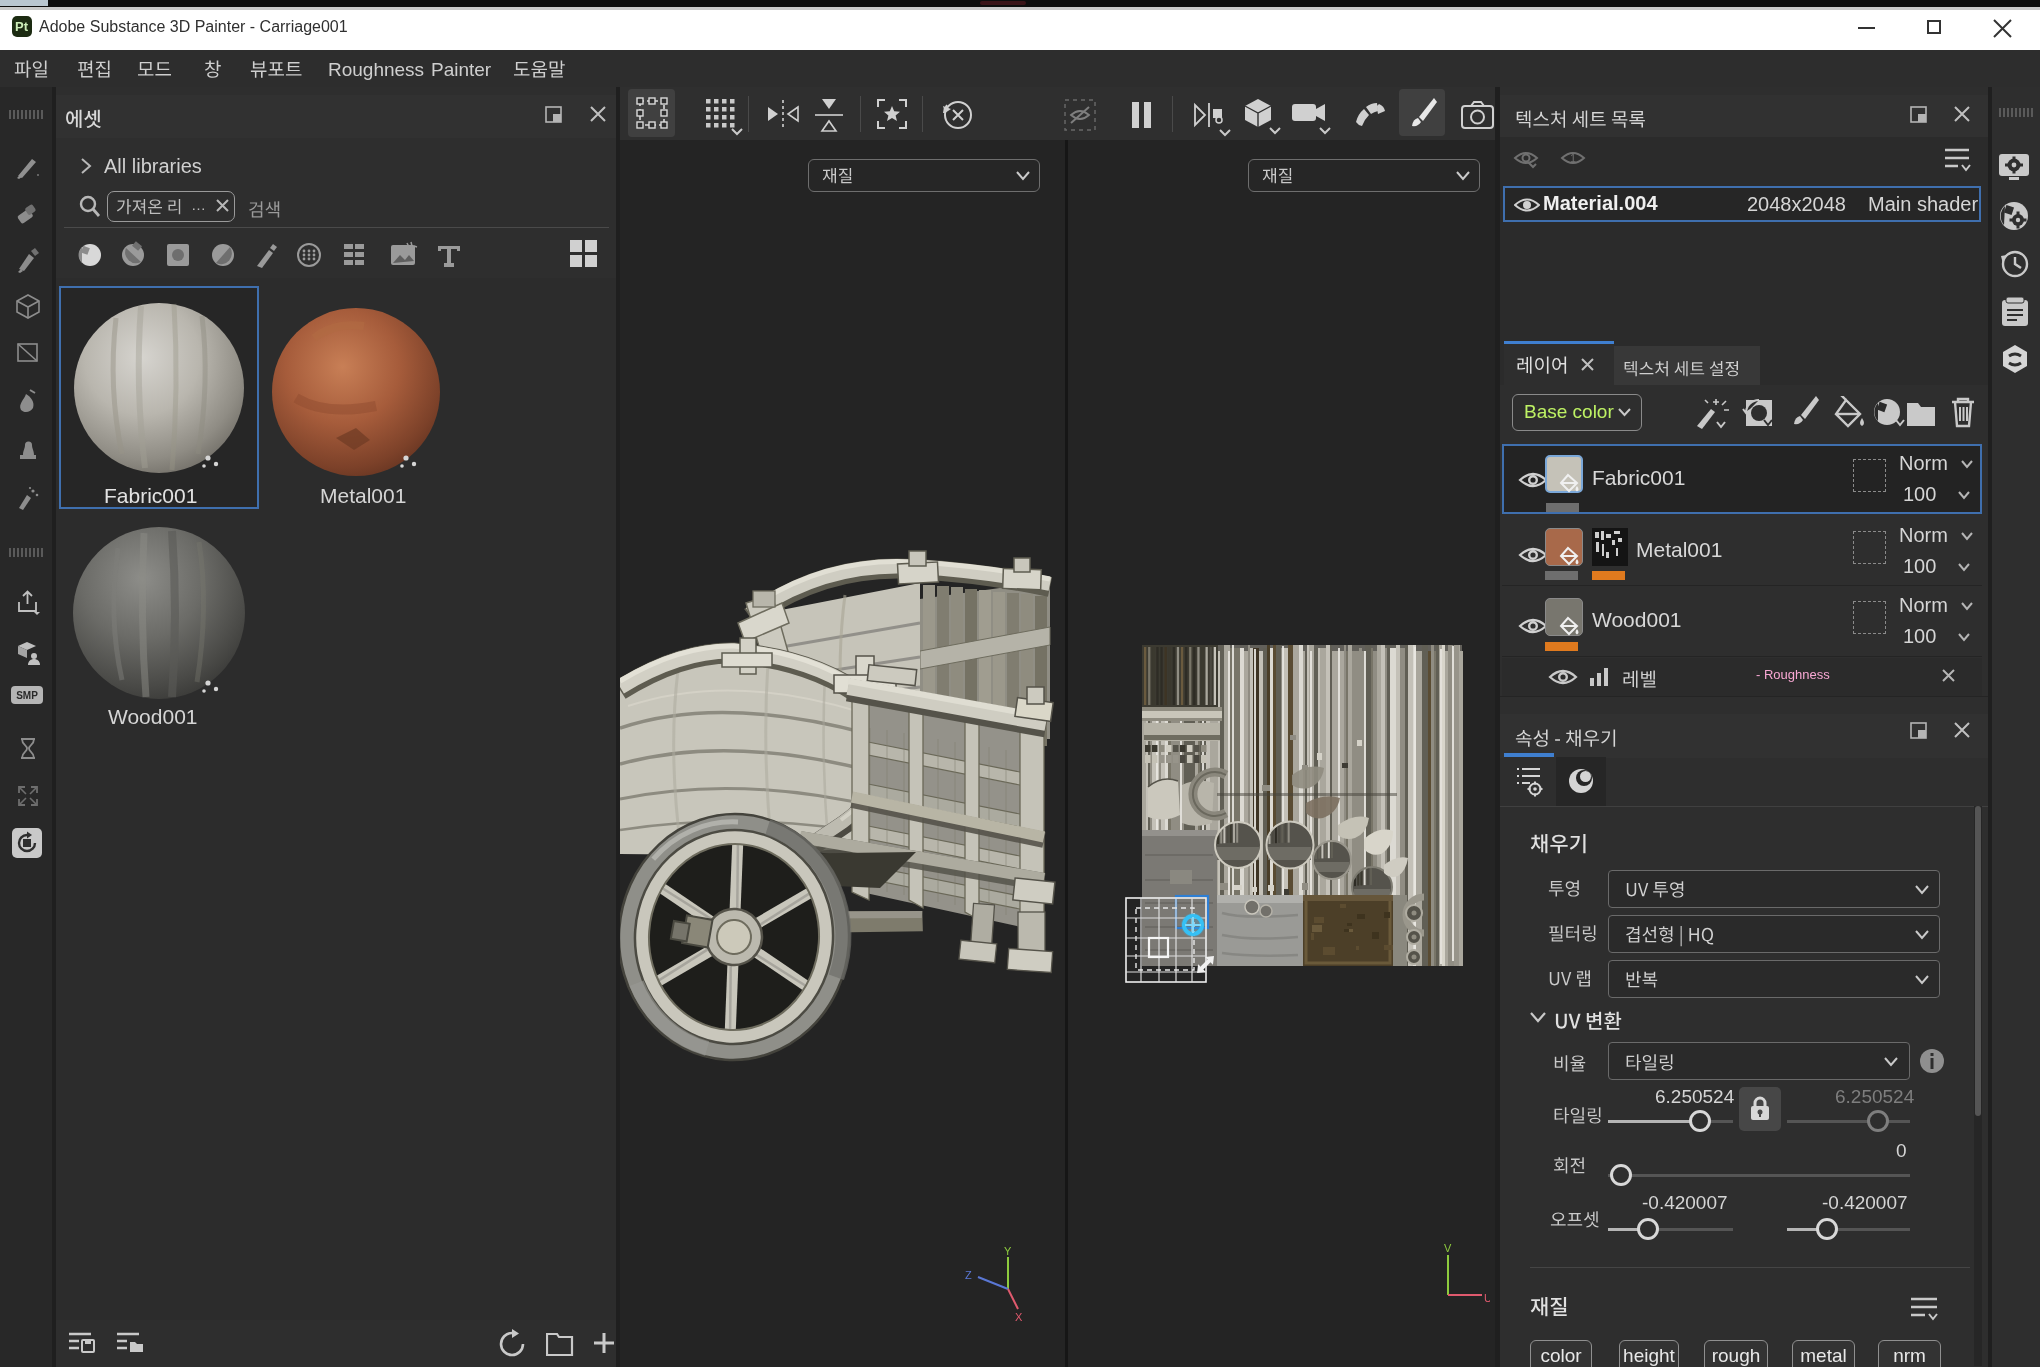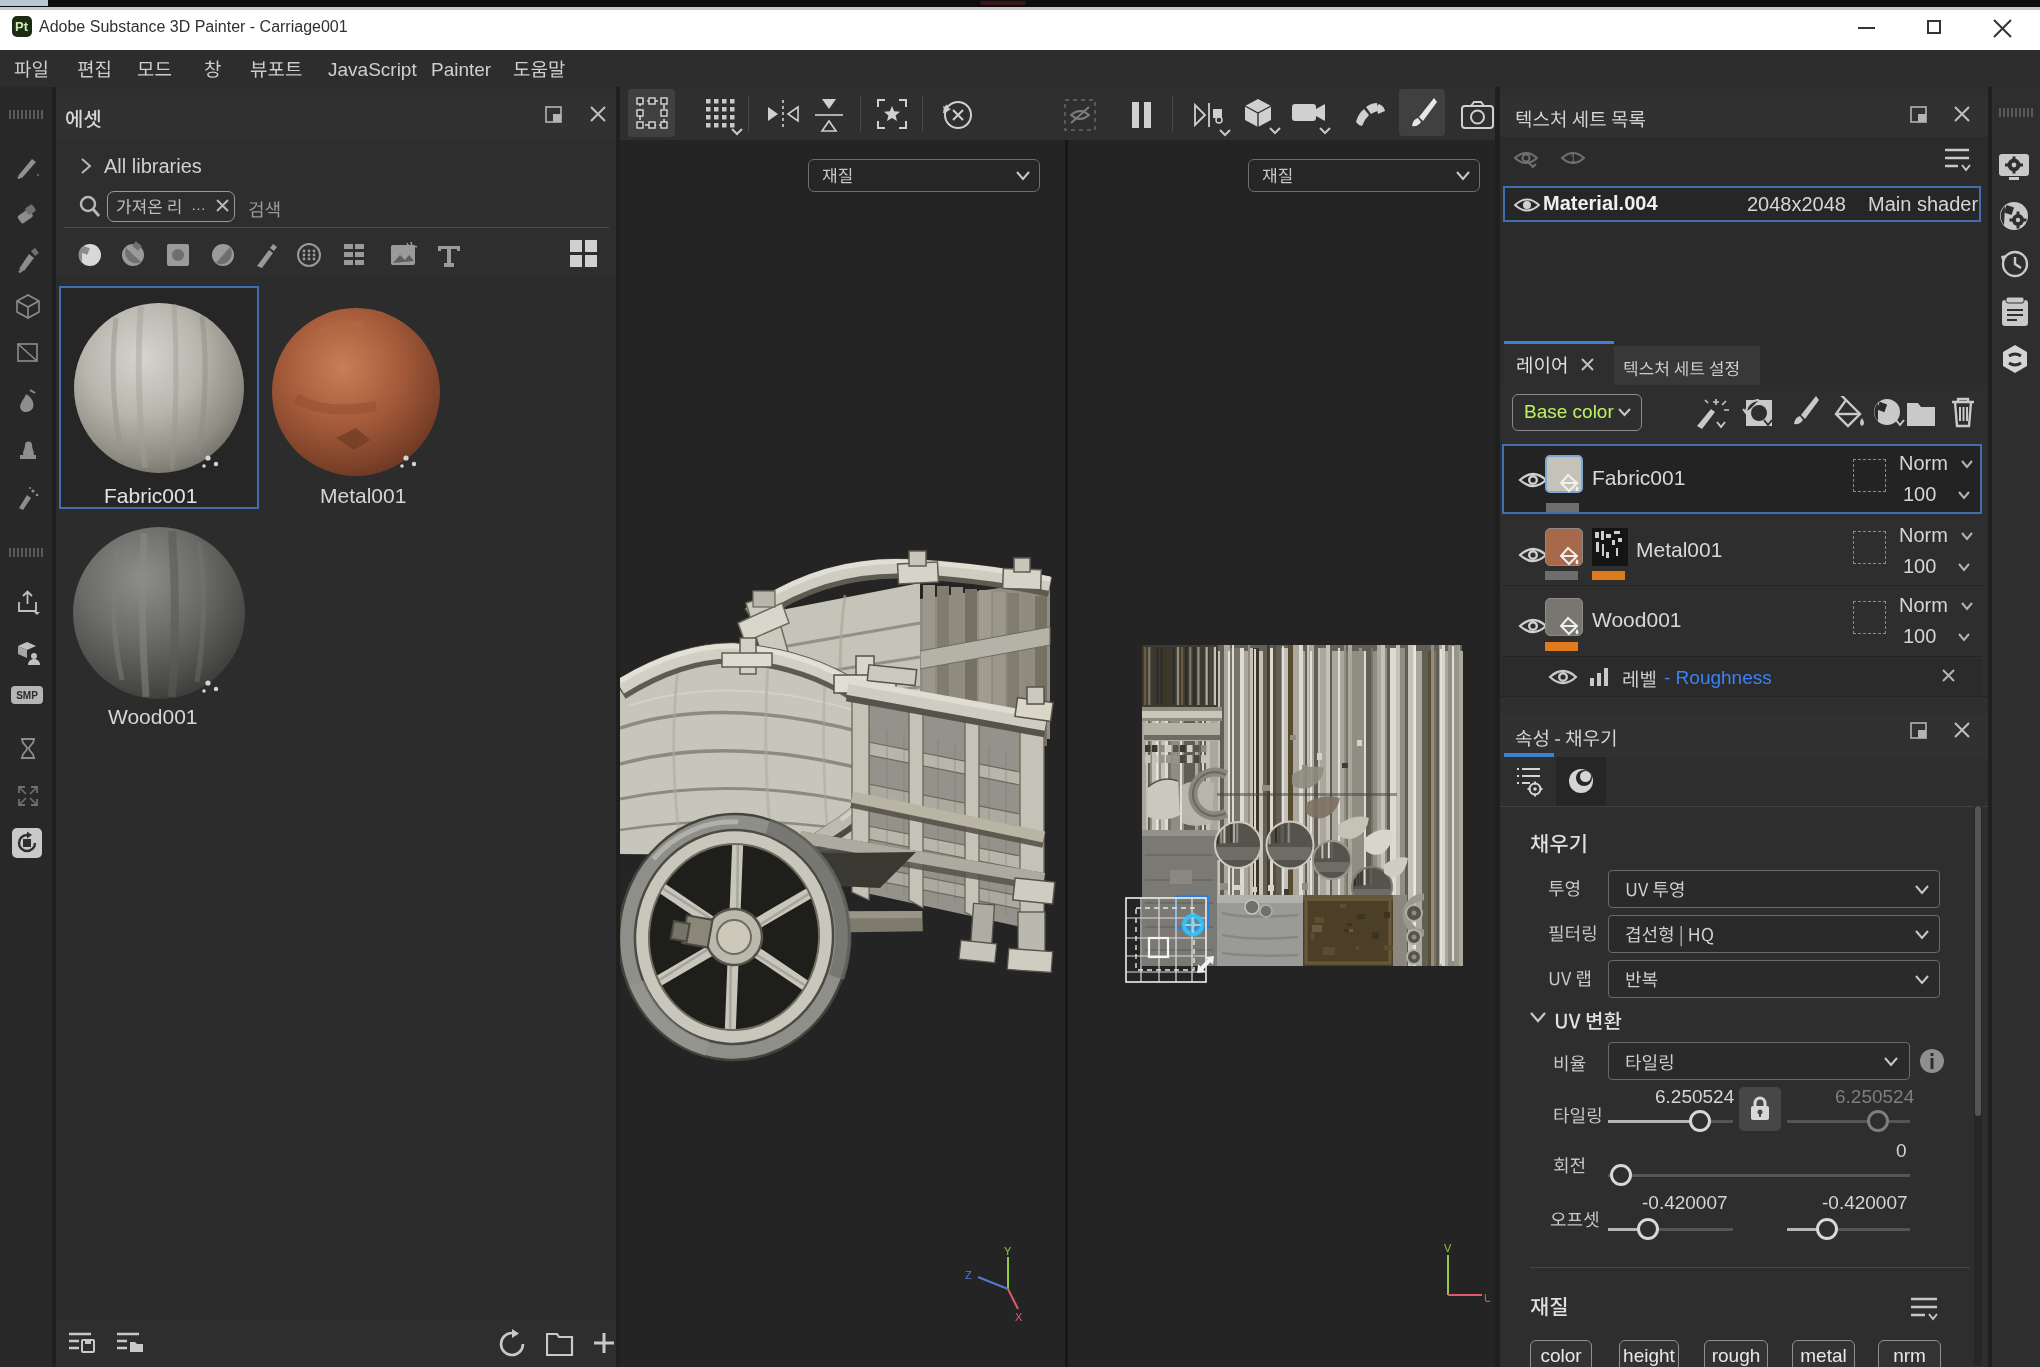--- a/index.html
+++ b/index.html
@@ -30,21 +30,21 @@
     </svg>
 <svg style="position:absolute;left:137px;top:55px" width="38" height="28" viewBox="0 -21.3 38 28">
       <path d="M1.0 -2.0H16.5V-0.7H1.0ZM7.9 -6.5H9.5V-1.7H7.9ZM2.8 -14.3H14.6V-6.2H2.8ZM13.1 -13.0H4.3V-7.5H13.1Z M20.4 -7.5H32.2V-6.2H20.4ZM18.4 -2.2H34.0V-0.9H18.4ZM20.4 -14.1H32.0V-12.8H22.0V-6.9H20.4Z" fill="#cfcfcf"></path>
     </svg>
 <svg style="position:absolute;left:204px;top:55px" width="21" height="28" viewBox="0 -21.3 21 28">
       <path d="M5.2 -12.7H6.5V-12.0Q6.5 -10.5 5.9 -9.2Q5.3 -8.0 4.3 -7.0Q3.2 -6.1 1.7 -5.6L1.0 -6.8Q2.3 -7.2 3.2 -8.0Q4.2 -8.8 4.7 -9.8Q5.2 -10.9 5.2 -12.0ZM5.5 -12.7H6.8V-12.0Q6.8 -11.0 7.3 -10.0Q7.9 -9.1 8.8 -8.4Q9.7 -7.7 11.0 -7.3L10.3 -6.1Q8.8 -6.5 7.8 -7.4Q6.7 -8.2 6.1 -9.4Q5.5 -10.6 5.5 -12.0ZM1.4 -13.6H10.6V-12.4H1.4ZM5.2 -15.8H6.8V-13.2H5.2ZM12.7 -15.7H14.3V-5.2H12.7ZM13.8 -11.3H16.8V-9.9H13.8ZM8.8 -4.8Q10.6 -4.8 11.8 -4.4Q13.1 -4.0 13.8 -3.3Q14.4 -2.6 14.4 -1.7Q14.4 -0.2 13.0 0.6Q11.5 1.4 8.8 1.4Q7.1 1.4 5.8 1.1Q4.5 0.7 3.8 0.0Q3.2 -0.7 3.2 -1.7Q3.2 -2.6 3.8 -3.3Q4.5 -4.0 5.8 -4.4Q7.1 -4.8 8.8 -4.8ZM8.8 -3.5Q7.5 -3.5 6.6 -3.3Q5.7 -3.1 5.2 -2.7Q4.7 -2.2 4.7 -1.7Q4.7 -1.1 5.2 -0.7Q5.7 -0.2 6.6 -0.0Q7.5 0.2 8.8 0.2Q10.1 0.2 11.0 -0.0Q11.9 -0.2 12.4 -0.7Q12.9 -1.1 12.9 -1.7Q12.9 -2.2 12.4 -2.7Q11.9 -3.1 11.0 -3.3Q10.1 -3.5 8.8 -3.5Z" fill="#cfcfcf"></path>
     </svg>
 <svg style="position:absolute;left:250px;top:55px" width="56" height="28" viewBox="0 -21.3 56 28">
       <path d="M4.9 -5.5H6.4V1.5H4.9ZM11.0 -5.5H12.6V1.5H11.0ZM0.9 -5.7H16.5V-4.4H0.9ZM2.9 -15.0H4.5V-12.7H13.0V-15.0H14.5V-7.7H2.9ZM4.5 -11.5V-9.0H13.0V-11.5Z M18.4 -2.0H34.0V-0.7H18.4ZM25.4 -6.4H26.9V-1.4H25.4ZM19.8 -14.1H32.5V-12.8H19.8ZM19.8 -7.2H32.5V-5.9H19.8ZM22.5 -13.0H24.0V-6.9H22.5ZM28.3 -13.0H29.9V-6.9H28.3Z M37.9 -6.4H49.7V-5.2H37.9ZM35.9 -2.0H51.5V-0.7H35.9ZM37.9 -14.2H49.5V-12.9H39.5V-6.1H37.9ZM39.0 -10.4H49.2V-9.1H39.0Z" fill="#cfcfcf"></path>
     </svg>
-<div class="txt" style="left:328px;top:59px;font-size:19px;color:#cfcfcf">JavaScript</div>
+<div class="txt" style="left:328px;top:59px;font-size:19px;color:#cfcfcf">Roughness</div>
 <div class="txt" style="left:431px;top:59px;font-size:19px;color:#cfcfcf">Painter</div>
 <svg style="position:absolute;left:513px;top:55px" width="56" height="28" viewBox="0 -21.3 56 28">
       <path d="M2.9 -7.7H14.7V-6.4H2.9ZM1.0 -2.0H16.5V-0.7H1.0ZM7.9 -7.1H9.5V-1.5H7.9ZM2.9 -14.3H14.5V-13.0H4.5V-7.1H2.9Z M25.4 -6.9H27.0V-4.0H25.4ZM26.2 -15.4Q28.1 -15.4 29.4 -15.0Q30.8 -14.6 31.5 -13.9Q32.2 -13.2 32.2 -12.1Q32.2 -11.1 31.5 -10.4Q30.8 -9.7 29.4 -9.3Q28.1 -8.9 26.2 -8.9Q24.3 -8.9 23.0 -9.3Q21.6 -9.7 20.9 -10.4Q20.1 -11.1 20.1 -12.1Q20.1 -13.2 20.9 -13.9Q21.6 -14.6 23.0 -15.0Q24.3 -15.4 26.2 -15.4ZM26.2 -14.1Q24.8 -14.1 23.8 -13.9Q22.8 -13.7 22.3 -13.2Q21.8 -12.8 21.8 -12.1Q21.8 -11.5 22.3 -11.1Q22.8 -10.6 23.8 -10.4Q24.8 -10.2 26.2 -10.2Q27.5 -10.2 28.5 -10.4Q29.5 -10.6 30.1 -11.1Q30.6 -11.5 30.6 -12.1Q30.6 -12.8 30.1 -13.2Q29.5 -13.7 28.5 -13.9Q27.5 -14.1 26.2 -14.1ZM20.3 -4.4H32.1V1.3H20.3ZM30.5 -3.1H21.9V-0.0H30.5ZM18.4 -7.6H34.0V-6.3H18.4Z M47.7 -15.7H49.2V-7.0H47.7ZM48.6 -12.0H51.8V-10.7H48.6ZM36.6 -14.7H44.5V-7.8H36.6ZM43.0 -13.5H38.2V-9.1H43.0ZM38.3 -6.2H49.2V-1.9H39.9V0.6H38.4V-3.1H47.7V-4.9H38.3ZM38.4 -0.0H49.9V1.3H38.4Z" fill="#cfcfcf"></path>
     </svg>
 <div class="abs" style="left:0;top:87px;width:2040px;height:1280px;background:#2e2e2e"></div>
 <div class="abs" style="left:620px;top:140px;width:445px;height:1227px;background:#242424"></div>
 <div class="abs" style="left:1068px;top:140px;width:427px;height:1227px;background:#242424"></div>
 <div class="abs" style="left:616px;top:87px;width:4px;height:1280px;background:#1f1f1f"></div>
 <div class="abs" style="left:1065px;top:140px;width:3px;height:1227px;background:#161616"></div>
 <div class="abs" style="left:1495px;top:87px;width:5px;height:1280px;background:#1f1f1f"></div>
@@ -996,21 +996,21 @@
       <circle cx="15" cy="11" r="3.8" fill="none" stroke="#c9c9c9" stroke-width="2.4"></circle>
     </svg>
 <svg class="abs" style="left:1588px;top:664px" width="24" height="24">
       <rect x="2" y="14" width="4" height="8" fill="#c9c9c9"></rect>
       <rect x="9" y="9" width="4" height="13" fill="#c9c9c9"></rect>
       <rect x="16" y="4" width="4" height="18" fill="#c9c9c9"></rect>
     </svg>
 <svg style="position:absolute;left:1622px;top:665px" width="38" height="28" viewBox="0 -21.3 38 28">
       <path d="M1.5 -4.1H2.7Q4.2 -4.1 5.7 -4.1Q7.3 -4.2 9.0 -4.5L9.2 -3.2Q7.4 -2.9 5.8 -2.8Q4.3 -2.8 2.7 -2.8H1.5ZM1.5 -13.8H7.6V-7.8H3.0V-3.5H1.5V-9.1H6.1V-12.5H1.5ZM14.0 -15.7H15.5V1.5H14.0ZM8.4 -9.5H11.2V-8.2H8.4ZM10.5 -15.3H12.0V0.6H10.5Z M31.4 -15.7H32.9V-6.7H31.4ZM28.0 -15.3H29.5V-6.8H28.0ZM25.4 -11.8H28.6V-10.5H25.4ZM21.6 -5.8H32.9V-1.8H23.2V0.8H21.6V-3.0H31.4V-4.6H21.6ZM21.6 0.0H33.6V1.3H21.6ZM19.2 -14.7H20.7V-12.4H24.4V-14.7H25.8V-7.5H19.2ZM20.7 -11.2V-8.7H24.4V-11.2Z" fill="#d0d0d0"></path>
     </svg>
-<div class="txt" style="left:1664px;top:667px;font-size:19px;color:#3b82f6">- Roughness</div>
+<div class="txt" style="left:1756px;top:667px;font-size:13px;color:#f9a8d4">- Roughness</div>
 <svg class="abs" style="left:1941px;top:668px" width="15" height="15">
       <path d="M2 2 L13 13 M13 2 L2 13" stroke="#b5b5b5" stroke-width="2"></path>
     </svg>
 <div class="abs" style="left:1500px;top:696px;width:488px;height:22px;background:#2e2e2e;border-top:1px solid #242424"></div>
 <div class="abs" style="left:1500px;top:713px;width:488px;height:654px;background:#2e2e2e"></div>
 <div class="abs" style="left:1500px;top:714px;width:488px;height:44px;background:#313131"></div>
 <svg style="position:absolute;left:1515px;top:724px" width="106" height="28" viewBox="0 -21.3 106 28">
       <path d="M0.9 -7.1H16.5V-5.8H0.9ZM7.9 -9.7H9.5V-6.5H7.9ZM7.9 -15.4H9.3V-14.7Q9.3 -13.8 8.9 -12.9Q8.5 -12.1 7.9 -11.4Q7.2 -10.8 6.4 -10.2Q5.5 -9.7 4.5 -9.3Q3.5 -9.0 2.5 -8.8L1.9 -10.1Q2.8 -10.2 3.7 -10.5Q4.6 -10.8 5.3 -11.2Q6.1 -11.6 6.7 -12.2Q7.2 -12.7 7.6 -13.4Q7.9 -14.0 7.9 -14.7ZM8.1 -15.4H9.5V-14.7Q9.5 -14.0 9.8 -13.4Q10.2 -12.7 10.7 -12.2Q11.3 -11.6 12.1 -11.2Q12.8 -10.8 13.7 -10.5Q14.6 -10.2 15.5 -10.1L14.9 -8.8Q13.9 -9.0 12.9 -9.3Q11.9 -9.7 11.0 -10.2Q10.2 -10.8 9.5 -11.4Q8.9 -12.1 8.5 -12.9Q8.1 -13.7 8.1 -14.7ZM2.7 -4.1H14.6V1.5H13.0V-2.9H2.7Z M22.8 -14.7H24.1V-13.0Q24.1 -11.3 23.5 -9.9Q22.9 -8.5 21.8 -7.4Q20.7 -6.4 19.2 -5.8L18.4 -7.1Q19.7 -7.6 20.7 -8.5Q21.7 -9.3 22.2 -10.5Q22.8 -11.7 22.8 -13.0ZM23.0 -14.7H24.3V-13.0Q24.3 -11.8 24.9 -10.7Q25.4 -9.6 26.3 -8.8Q27.3 -8.0 28.5 -7.6L27.7 -6.3Q26.3 -6.9 25.2 -7.8Q24.2 -8.8 23.6 -10.1Q23.0 -11.5 23.0 -13.0ZM31.0 -15.7H32.6V-5.5H31.0ZM26.9 -5.0Q29.6 -5.0 31.1 -4.2Q32.6 -3.3 32.6 -1.8Q32.6 -0.3 31.1 0.6Q29.6 1.4 26.9 1.4Q24.3 1.4 22.7 0.6Q21.2 -0.3 21.2 -1.8Q21.2 -3.3 22.7 -4.2Q24.3 -5.0 26.9 -5.0ZM26.9 -3.8Q25.6 -3.8 24.7 -3.5Q23.8 -3.3 23.3 -2.9Q22.7 -2.4 22.7 -1.8Q22.7 -1.2 23.3 -0.7Q23.8 -0.3 24.7 -0.0Q25.6 0.2 26.9 0.2Q28.2 0.2 29.1 -0.0Q30.1 -0.3 30.6 -0.7Q31.1 -1.2 31.1 -1.8Q31.1 -2.4 30.6 -2.9Q30.1 -3.3 29.1 -3.5Q28.2 -3.8 26.9 -3.8ZM27.3 -12.1H31.3V-10.8H27.3Z M40.1 -4.6V-6.0H45.0V-4.6Z M54.5 -11.3H55.7V-10.4Q55.7 -9.2 55.5 -7.9Q55.2 -6.7 54.7 -5.5Q54.2 -4.4 53.5 -3.5Q52.7 -2.6 51.8 -2.1L50.9 -3.3Q51.7 -3.8 52.4 -4.6Q53.1 -5.4 53.6 -6.3Q54.0 -7.3 54.3 -8.3Q54.5 -9.4 54.5 -10.4ZM54.8 -11.3H56.0V-10.4Q56.0 -9.4 56.3 -8.4Q56.5 -7.4 57.0 -6.5Q57.5 -5.6 58.2 -4.8Q58.8 -4.1 59.7 -3.6L58.8 -2.5Q57.5 -3.2 56.7 -4.4Q55.8 -5.6 55.3 -7.2Q54.8 -8.8 54.8 -10.4ZM51.3 -12.5H59.3V-11.2H51.3ZM54.5 -15.1H56.0V-11.6H54.5ZM64.1 -15.7H65.7V1.5H64.1ZM61.4 -8.8H64.7V-7.5H61.4ZM60.4 -15.3H61.9V0.6H60.4Z M68.5 -5.9H84.1V-4.6H68.5ZM75.4 -5.1H77.0V1.5H75.4ZM76.2 -15.0Q78.0 -15.0 79.4 -14.6Q80.7 -14.1 81.5 -13.3Q82.2 -12.4 82.2 -11.3Q82.2 -10.1 81.5 -9.3Q80.7 -8.4 79.4 -7.9Q78.0 -7.5 76.2 -7.5Q74.5 -7.5 73.1 -7.9Q71.7 -8.4 71.0 -9.3Q70.2 -10.1 70.2 -11.3Q70.2 -12.4 71.0 -13.3Q71.7 -14.1 73.1 -14.6Q74.5 -15.0 76.2 -15.0ZM76.2 -13.8Q74.9 -13.8 73.9 -13.4Q72.9 -13.1 72.4 -12.6Q71.8 -12.0 71.8 -11.3Q71.8 -10.5 72.4 -9.9Q72.9 -9.4 73.9 -9.1Q74.9 -8.8 76.2 -8.8Q77.6 -8.8 78.5 -9.1Q79.5 -9.4 80.1 -9.9Q80.6 -10.5 80.6 -11.3Q80.6 -12.0 80.1 -12.6Q79.5 -13.1 78.5 -13.4Q77.6 -13.8 76.2 -13.8Z M98.5 -15.7H100.1V1.5H98.5ZM93.5 -13.9H95.0Q95.0 -12.0 94.6 -10.3Q94.1 -8.5 93.2 -7.0Q92.2 -5.4 90.7 -4.1Q89.2 -2.8 87.0 -1.7L86.2 -3.0Q88.7 -4.2 90.3 -5.8Q91.9 -7.4 92.7 -9.4Q93.5 -11.3 93.5 -13.6ZM87.0 -13.9H94.1V-12.6H87.0Z" fill="#d5d5d5"></path>
     </svg>
 <svg class="abs" style="left:1910px;top:722px" width="17" height="17">

